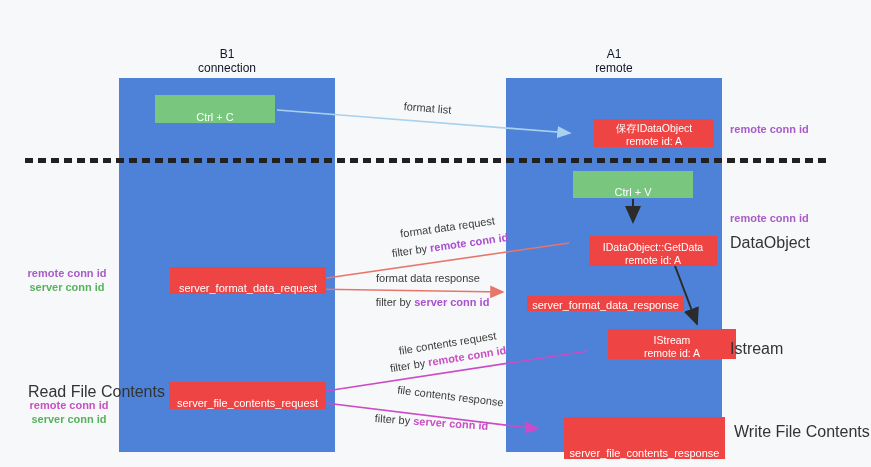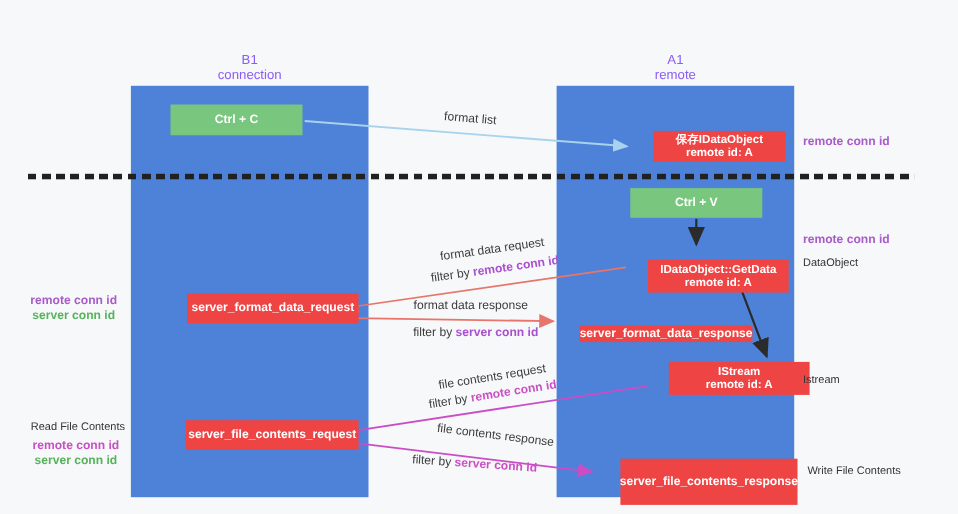--- a/index.html
+++ b/index.html
@@ -7,40 +7,40 @@
     position:relative; width:871px; height:467px; overflow:hidden;
     background:#f7f8f9;
     font-family:"Liberation Sans", sans-serif;
   }
   .title {
     position:absolute; left:0; top:7px; width:871px; text-align:center;
     font-size:15px; line-height:19px; color:#3a3a3a;
   }
   .col-header {
     position:absolute; top:47px; width:216px; text-align:center;
-    font-size:12px; line-height:14px; color:#8b5cf6;
+    font-size:12px; line-height:14px; color:#0f172a;
   }
   .col-header.left { left:119px; }
   .col-header.right { left:506px; }
   .col { position:absolute; top:78px; width:216px; height:374px; background:#4d82d8; }
   .col.left { left:119px; }
   .col.right { left:506px; }
   .divider {
     position:absolute; left:25px; top:158px; width:806px; height:5px;
     background:repeating-linear-gradient(90deg,#212121 0 8px, rgba(0,0,0,0) 8px 13px);
   }
   .box {
     position:absolute; display:flex; flex-direction:column;
-    align-items:center; justify-content:center;
-    color:#ffffff; text-align:center; font-size:11px; line-height:12.5px;font-weight:bold;
+    align-items:center; justify-content:flex-end;
+    color:#ffffff; text-align:center; font-size:11px; line-height:12.5px;
   }
   .box.green  { background:#79c67e; }
   .box.orange { background:#ef4444;margin-left:19px; }
   .box .sub { font-size:10.5px; }
-  .mlabel { position:absolute; white-space:nowrap; font-size:10px; color:#333; }
+  .mlabel { position:absolute; white-space:nowrap; font-size:16px; color:#333; }
   .mlabel.b { font-weight:bold; font-size:11px; }
   .mlabel.purple  { color:#a85cc8; }
   .mlabel.magenta { color:#c94fc4; }
   .mlabel.greent  { color:#56b35c; }
   .idgroup {
     position:absolute; text-align:center; font-size:11px; line-height:14px;
     font-weight:bold; white-space:nowrap;
   }
   .alabel {
     position:absolute; text-align:center; white-space:nowrap;

